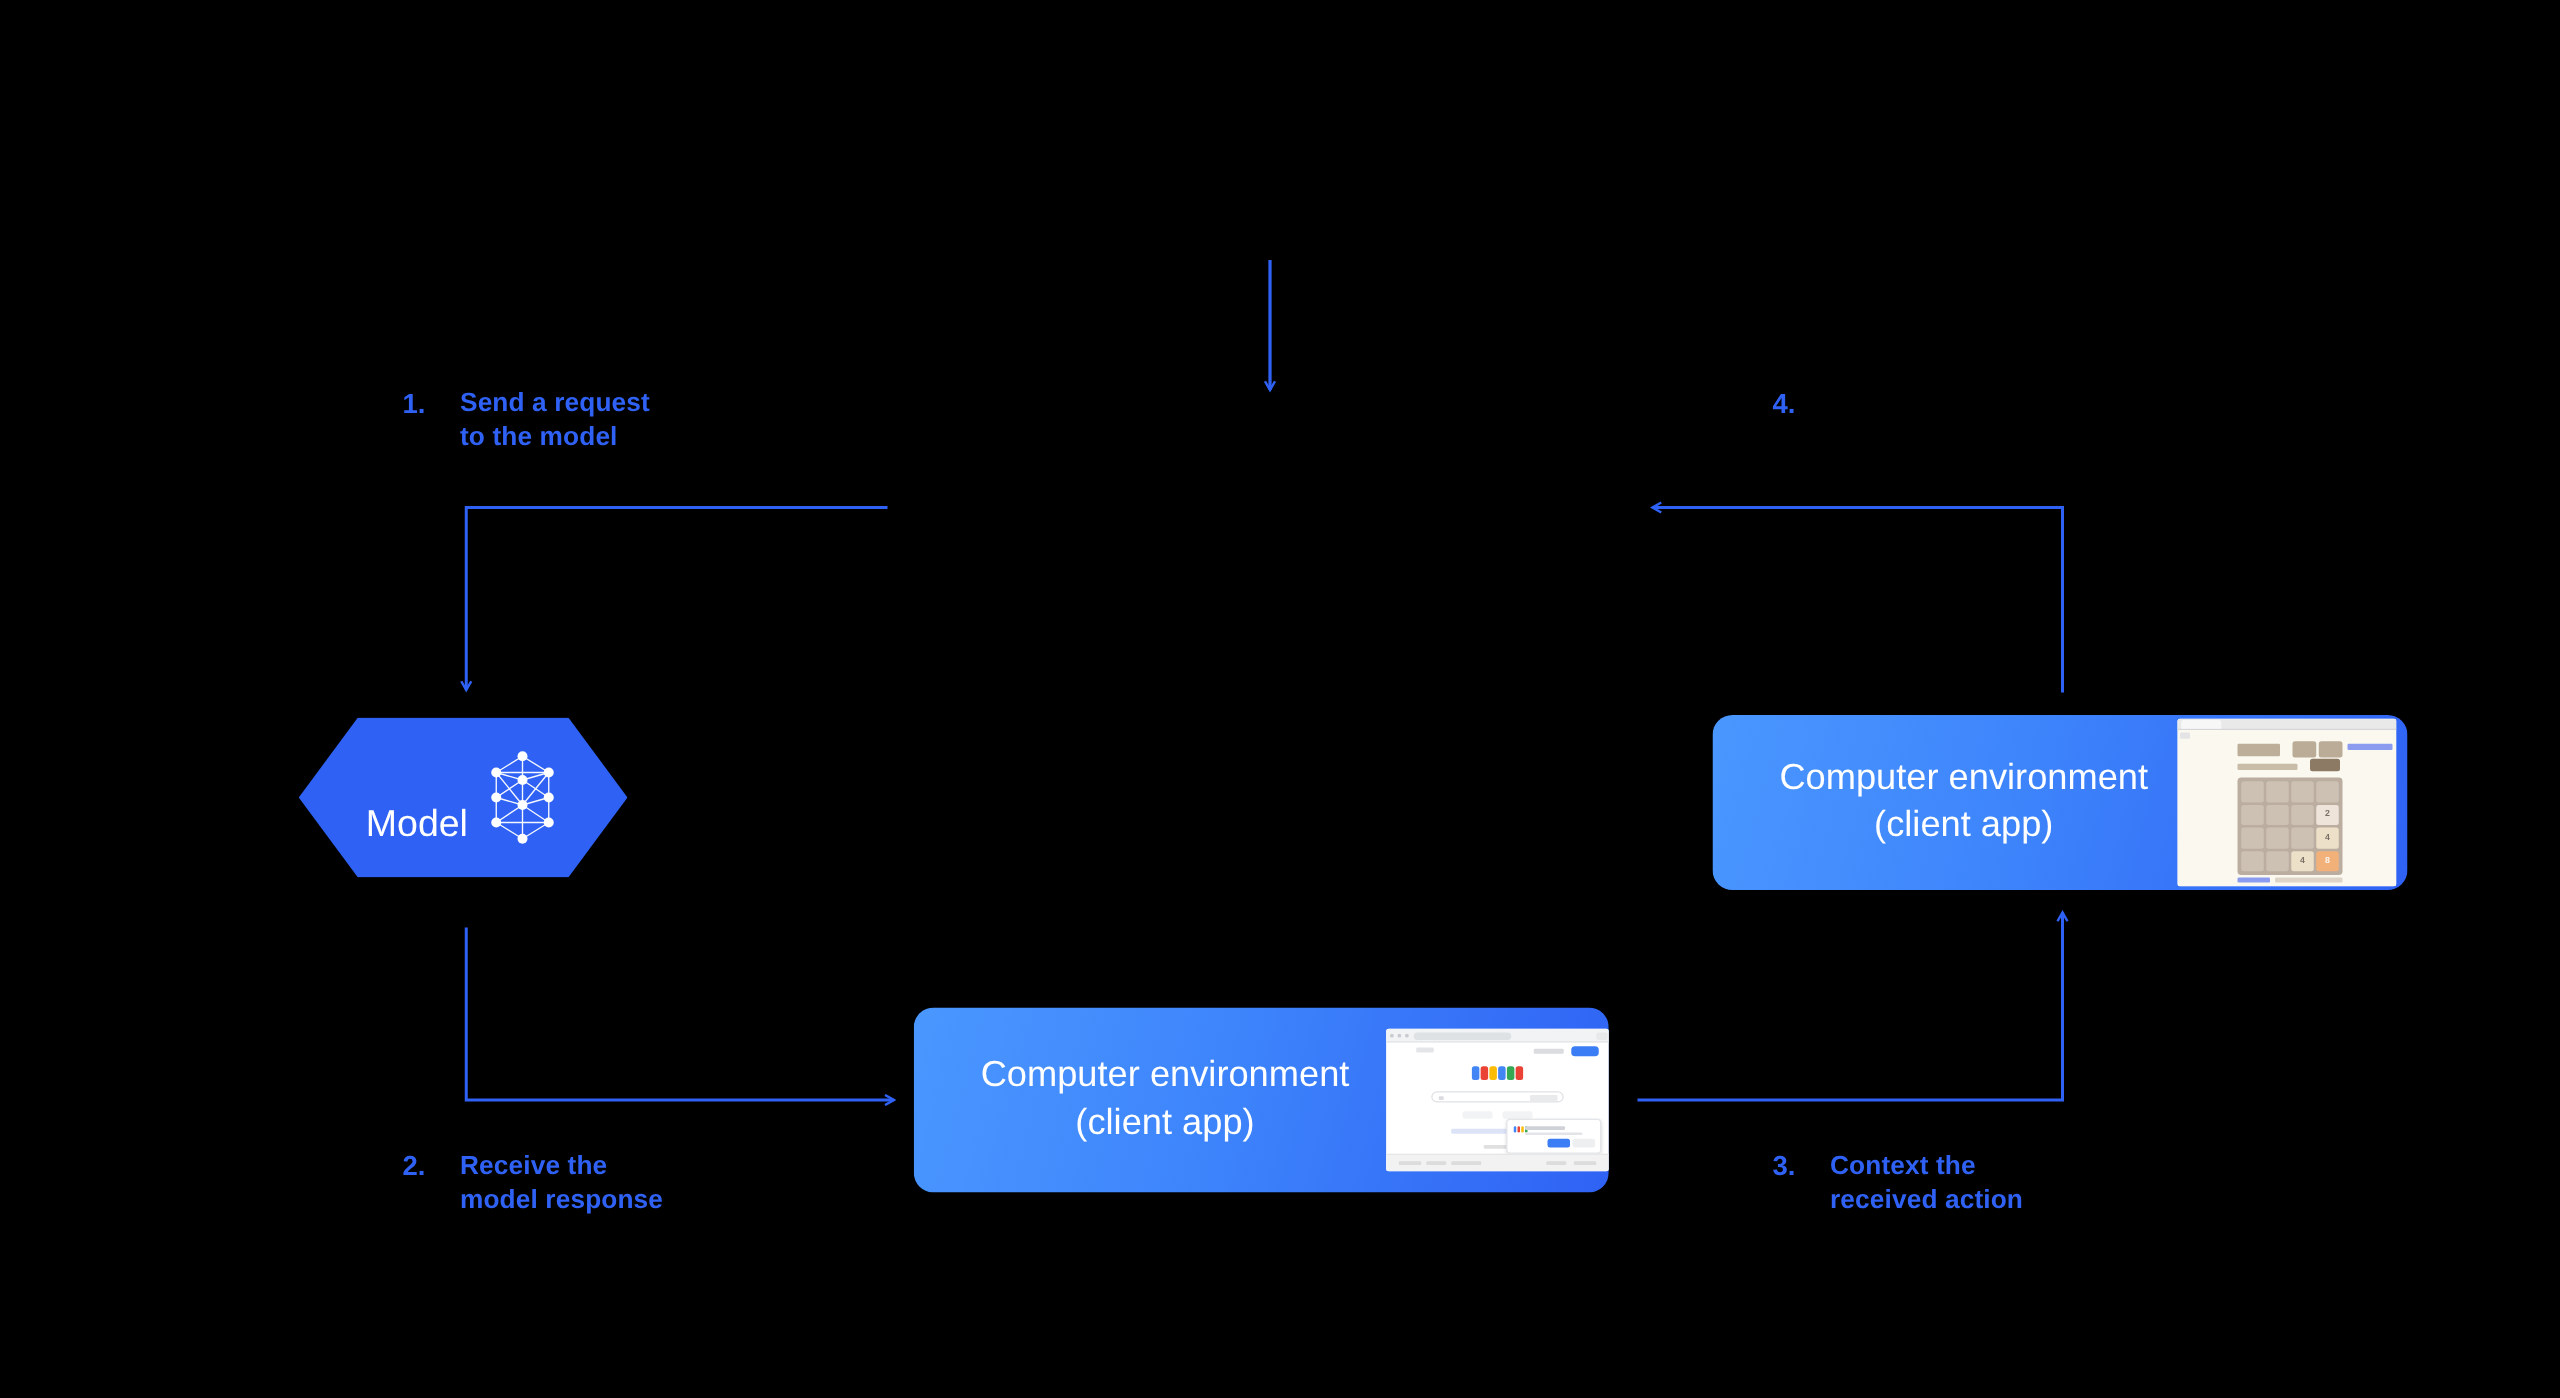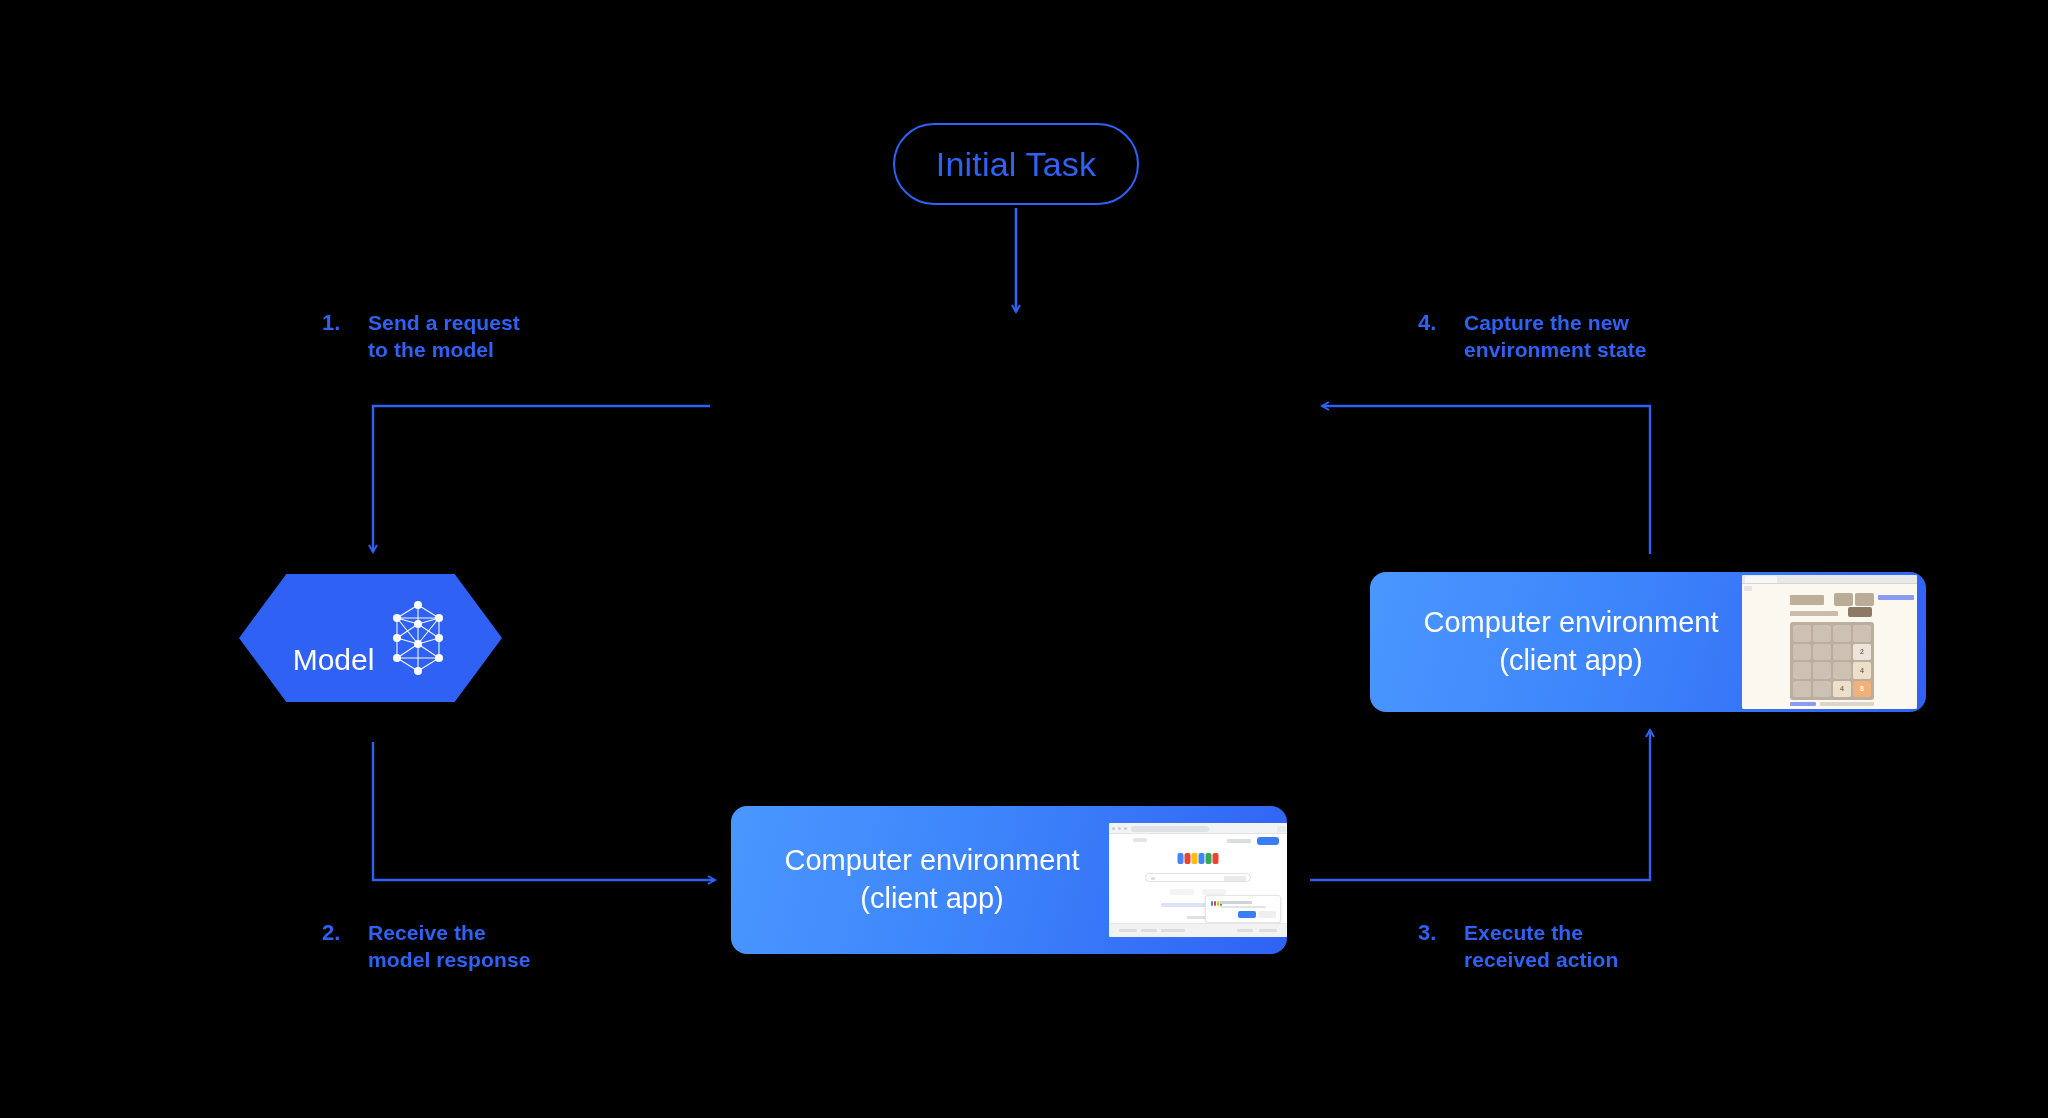--- a/index.html
+++ b/index.html
@@ -356,23 +356,20 @@
 
     <path d="M710,406 L373,406 L373,552" fill="none" stroke="#2f62f4" stroke-width="2.4" marker-end="url(#ah)"></path>
 
     <path d="M373,742 L373,880 L715,880" fill="none" stroke="#2f62f4" stroke-width="2.4" marker-end="url(#ah)"></path>
 
     <path d="M1310,880 L1650,880 L1650,730" fill="none" stroke="#2f62f4" stroke-width="2.4" marker-end="url(#ah)"></path>
 
     <path d="M1650,554 L1650,406 L1322,406" fill="none" stroke="#2f62f4" stroke-width="2.4" marker-end="url(#ah)"></path>
   </svg>
 
-  <div class="pill">
-    <span>Initial Task</span>
-  </div>
 
 
   <div class="hex-wrap">
     <div class="hex-shape"></div>
     <div class="hex-content">
       <span class="hex-label">Model</span>
       <span>
         <svg class="nn-icon" width="60" height="80" viewBox="0 0 60 80">
           <g stroke="#ffffff" stroke-width="1.1" fill="none" opacity="0.95">
 
@@ -510,23 +507,21 @@
   </div>
 
   <div class="step" id="step2">
     <div class="step-num">2.</div>
     <div class="step-text">Receive the
 model response</div>
   </div>
 
   <div class="step" id="step3">
     <div class="step-num">3.</div>
-    <div class="step-text">Execute the
+    <div class="step-text">Context the
 received action</div>
   </div>
 
   <div class="step" id="step4">
     <div class="step-num">4.</div>
-    <div class="step-text">Capture the new
-environment state</div>
   </div>
 
 </div>
 
 </body></html>

